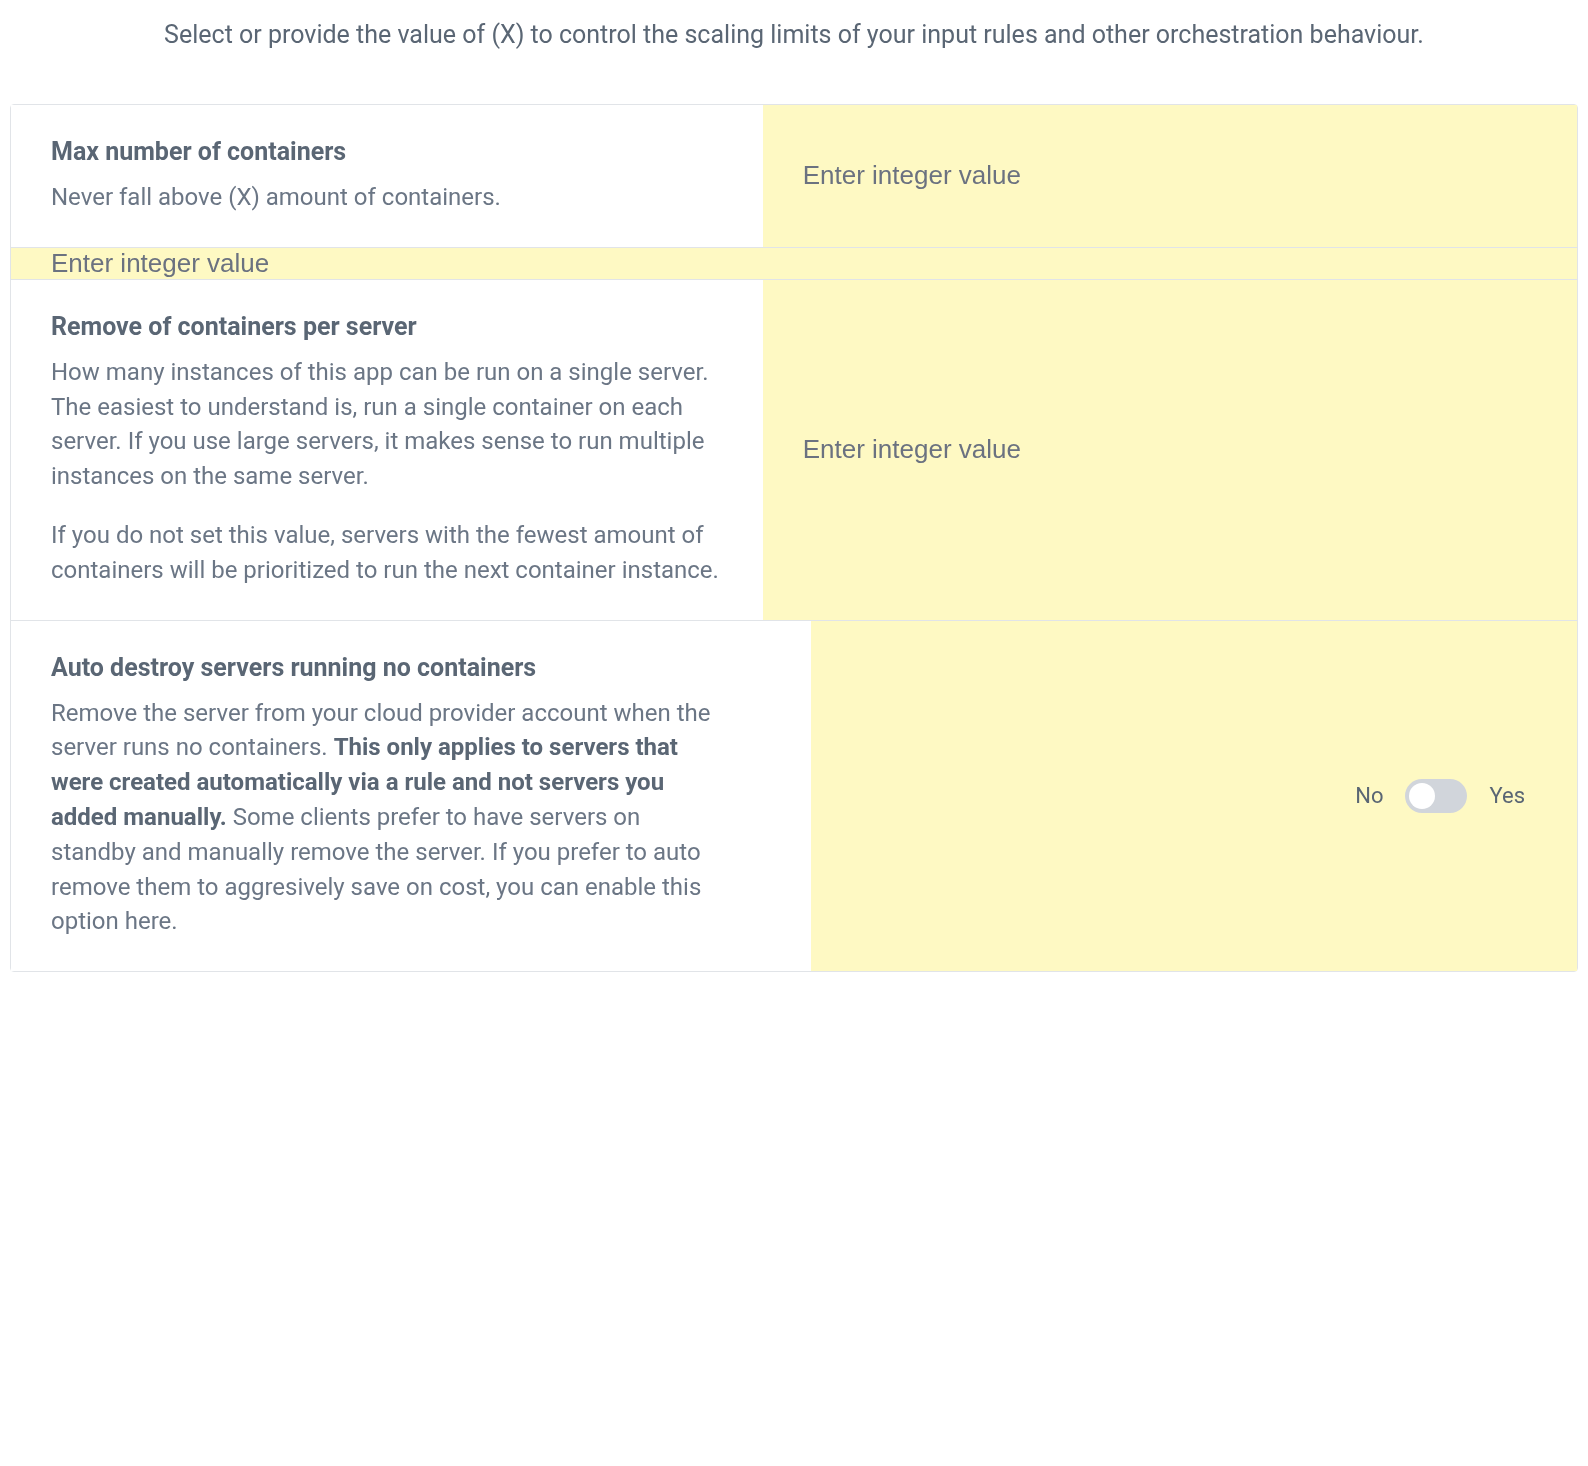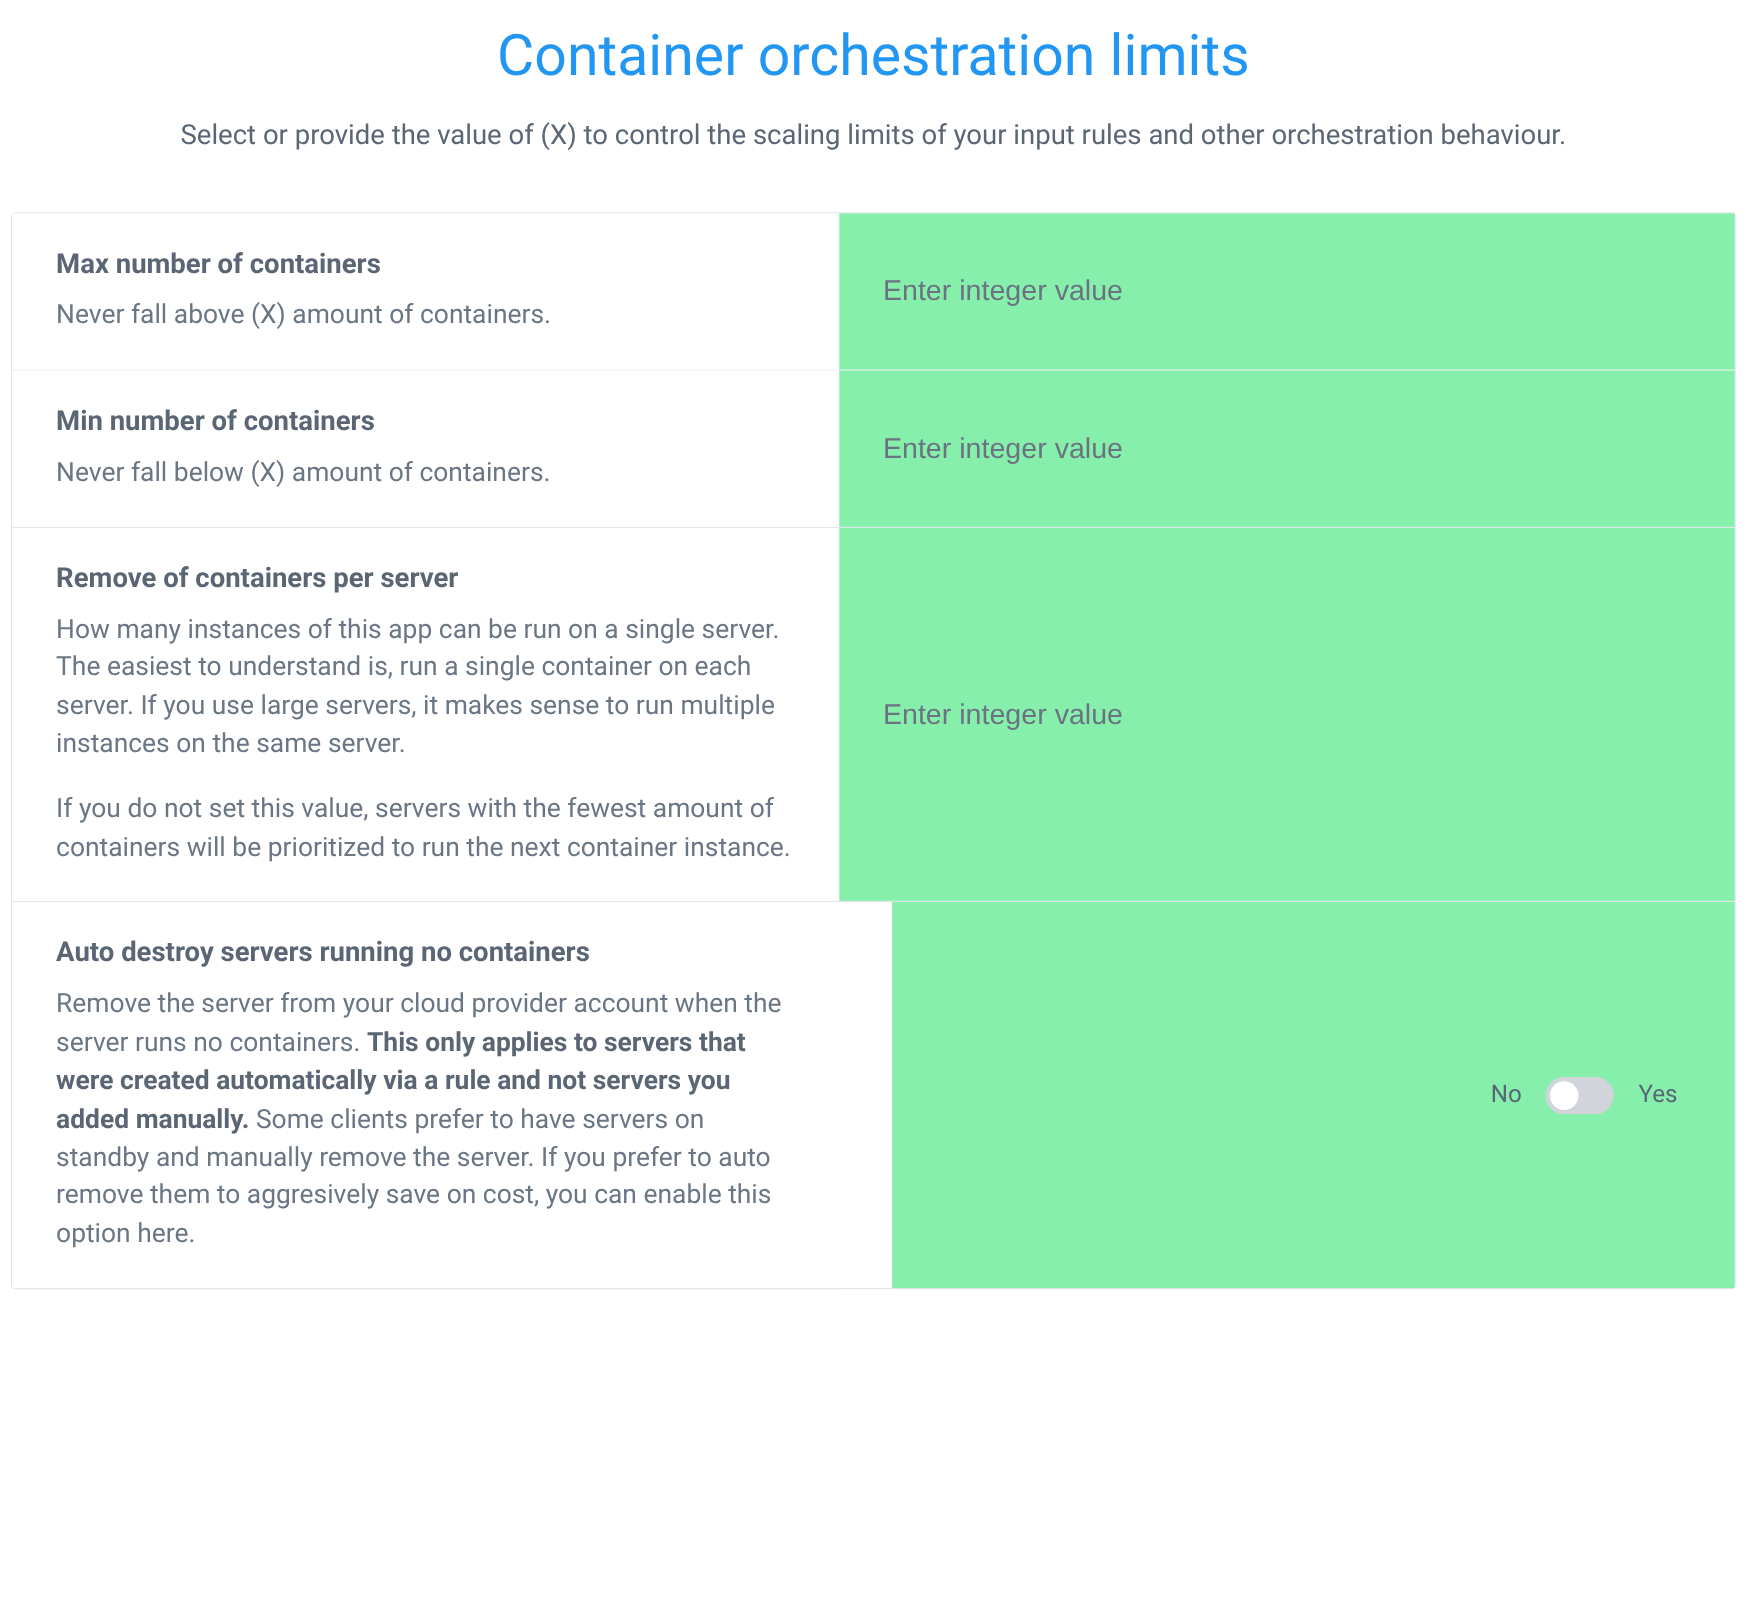--- a/index.html
+++ b/index.html
@@ -60,21 +60,21 @@
     }
     .setting-label p.desc-second {
       margin-top: 24px;
     }
     .setting-label p strong {
       font-weight: 700;
       color: #5a6674;
     }
     .setting-input {
       flex: 1;
-      background: #86efac;
+      background: #fef9c3;
       display: flex;
       align-items: center;
       padding: 0 40px;
     }
     .placeholder-text {
       color: #6b7280;
       font-size: 26px;
       font-weight: 400;
       width: 100%;
       border: none;
@@ -111,41 +111,36 @@
       width: 26px;
       height: 26px;
       background: #ffffff;
       border-radius: 50%;
     }
   </style>
 </head>
 <body>
 
 <div class="header">
-  <h1>Container orchestration limits</h1>
   <p>Select or provide the value of (X) to control the scaling limits of your input rules and other orchestration behaviour.</p>
 </div>
 
 <div class="settings-table">
 
   <div class="setting-row">
     <div class="setting-label">
       <h3>Max number of containers</h3>
       <p>Never fall above (X) amount of containers.</p>
     </div>
     <div class="setting-input">
       <input type="text" class="placeholder-text" placeholder="Enter integer value" style="">
     </div>
   </div>
 
   <div class="setting-row">
-    <div class="setting-label">
-      <h3>Min number of containers</h3>
-      <p>Never fall below (X) amount of containers.</p>
-    </div>
     <div class="setting-input">
       <input type="text" class="placeholder-text" placeholder="Enter integer value" style="">
     </div>
   </div>
 
   <div class="setting-row">
     <div class="setting-label">
       <h3>Remove of containers per server</h3>
       <p>How many instances of this app can be run on a single server. The easiest to understand is, run a single container on each server. If you use large servers, it makes sense to run multiple instances on the same server.</p>
       <p class="desc-second">If you do not set this value, servers with the fewest amount of containers will be prioritized to run the next container instance.</p>

